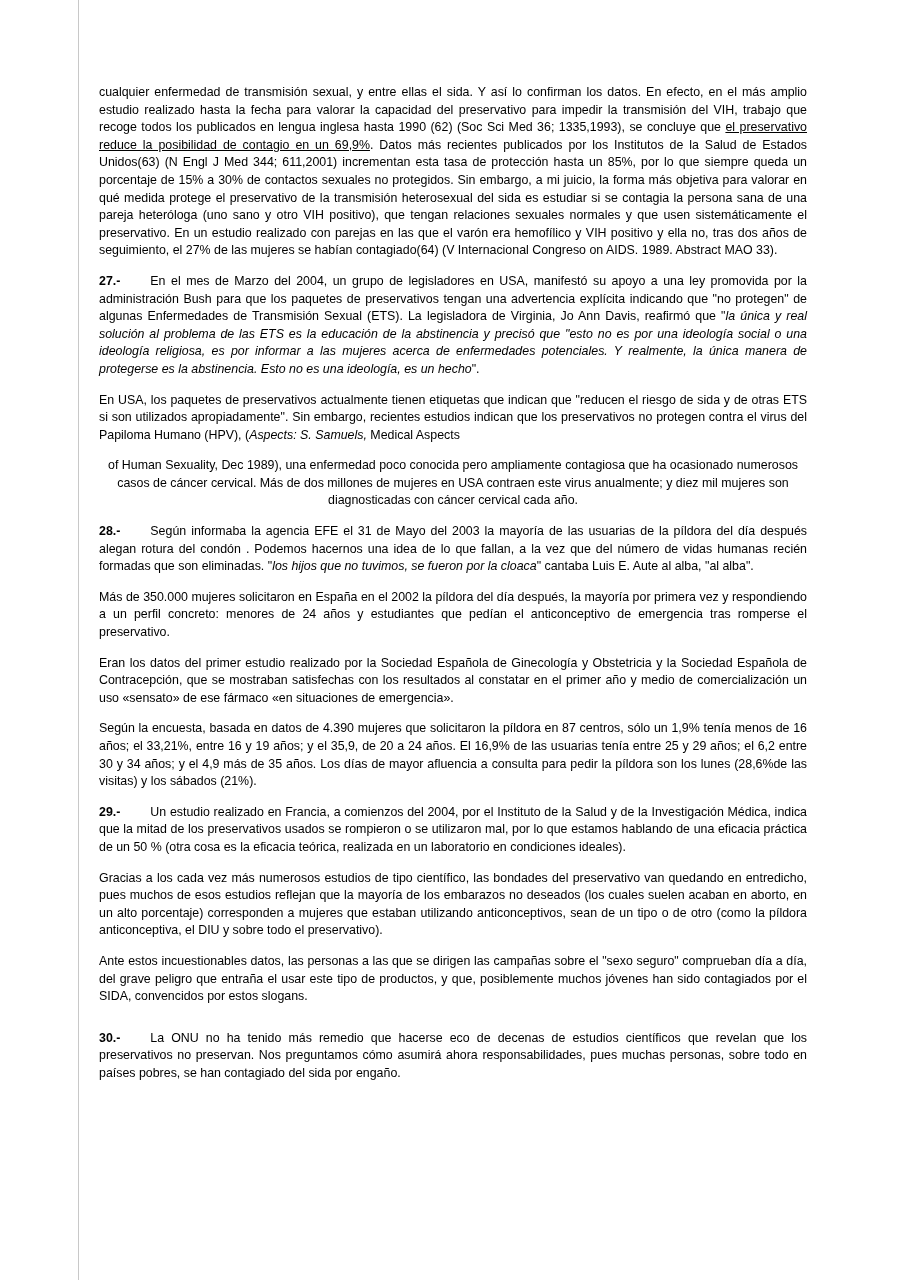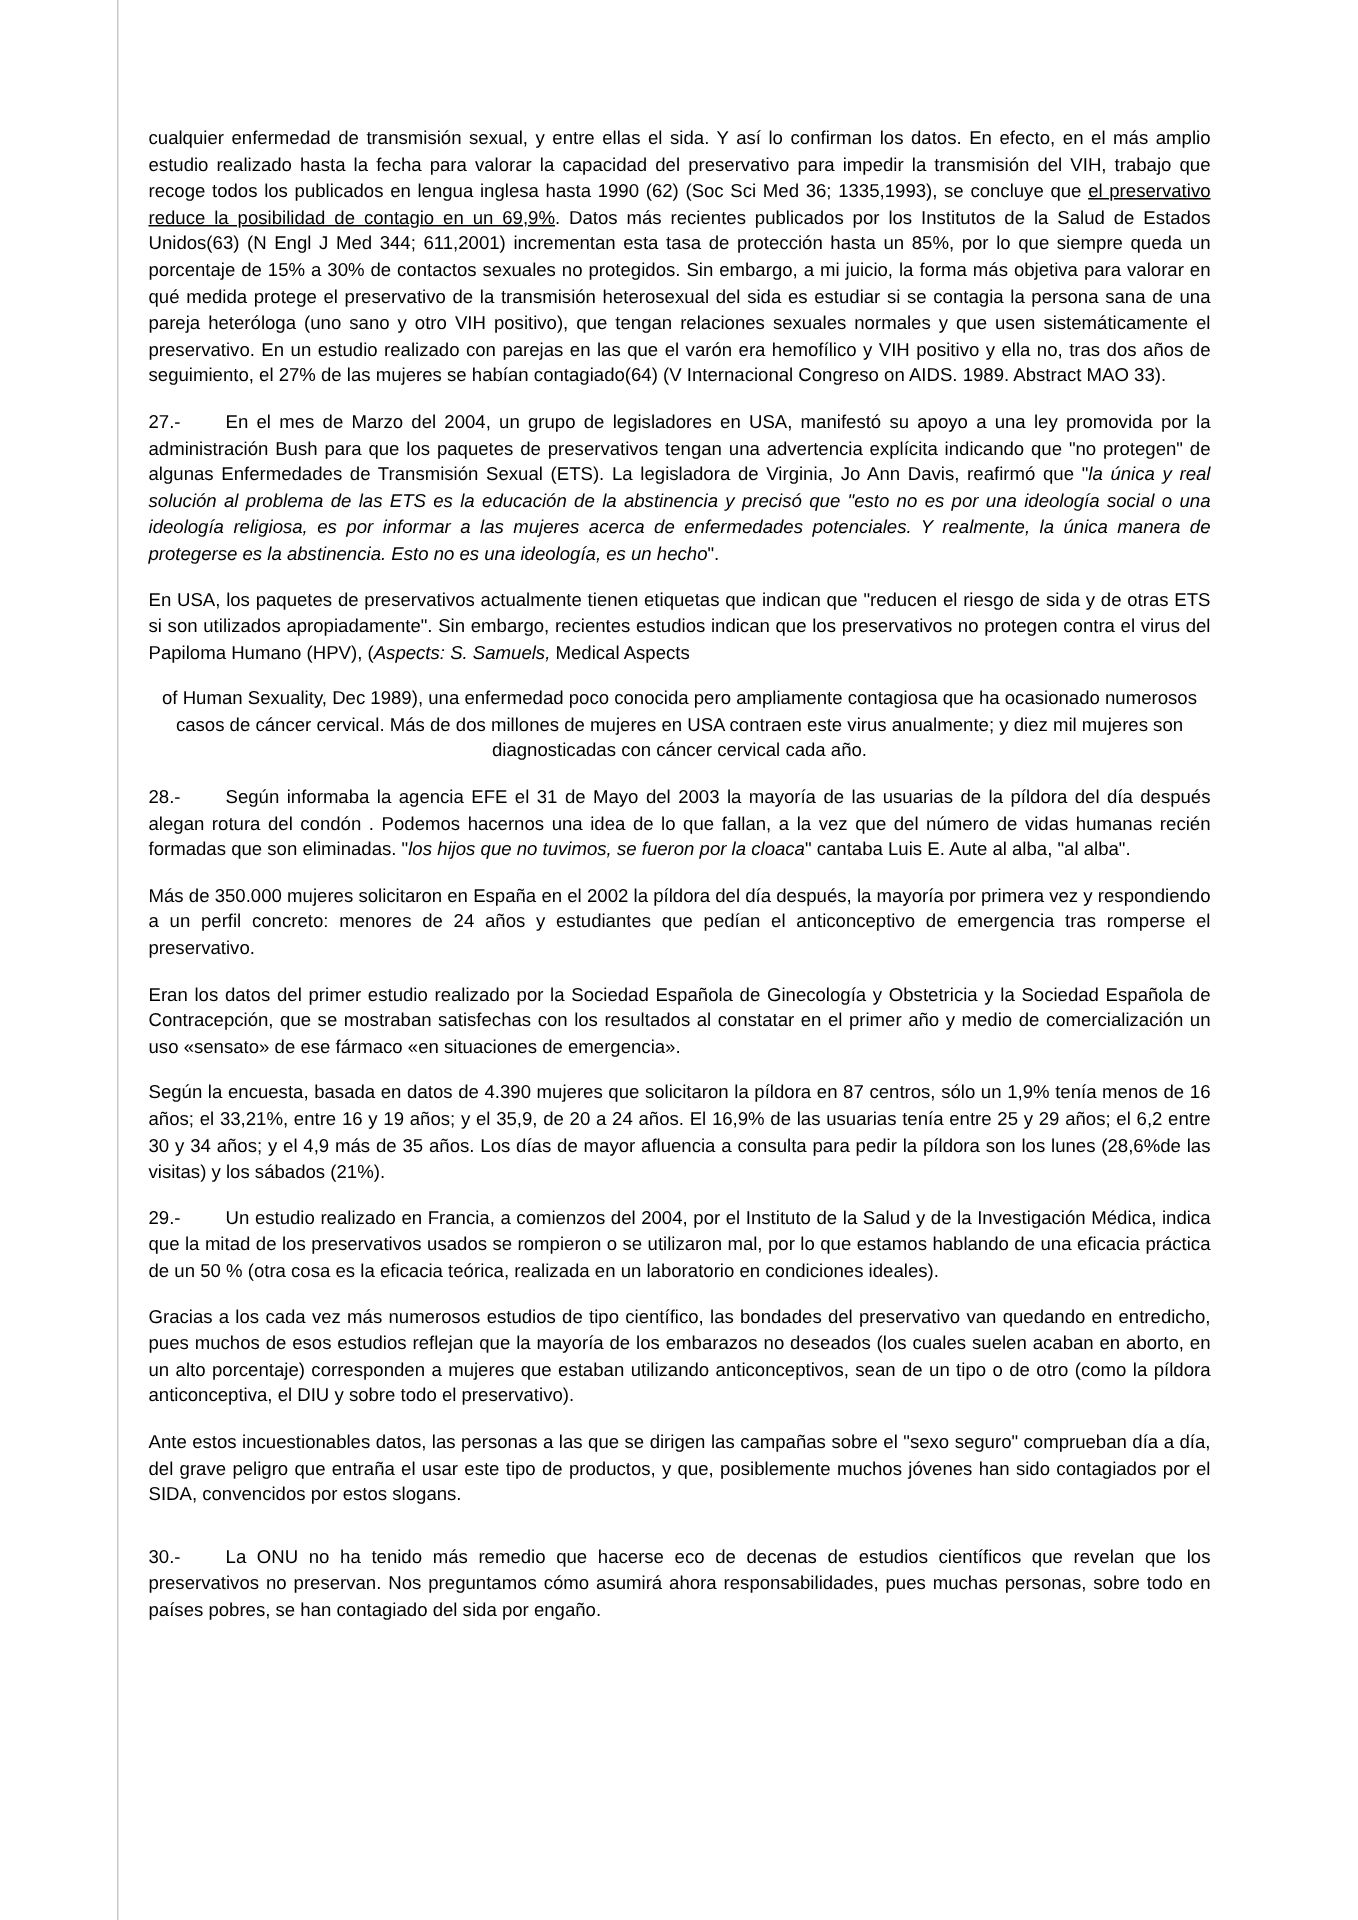--- a/index.html
+++ b/index.html
@@ -35,21 +35,21 @@
   }
   p {
     margin: 0 0 13px 0;
     font-size: 12.4px;
     line-height: 17.6px;
     text-align: justify;
     color: #000000;
   }
   p.last { margin-bottom: 0; margin-top: 24px; }
   .num {
-    font-weight: normal;
+    font-weight: bold;
   }
   .gap {
     display: inline-block;
     width: 30px;
   }
   .ital { font-style: italic; margin-top: 36px; }
   .ul { text-decoration: underline; }
   .nojust { text-align: center; }
 </style>
 </head>

